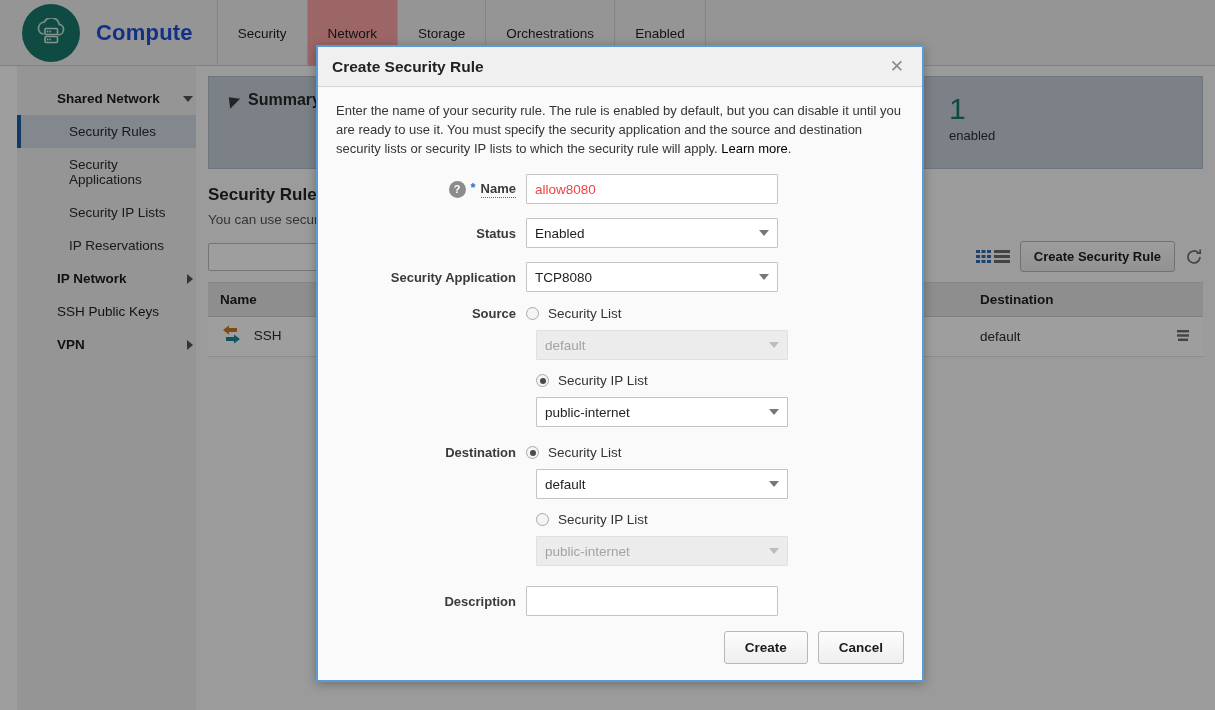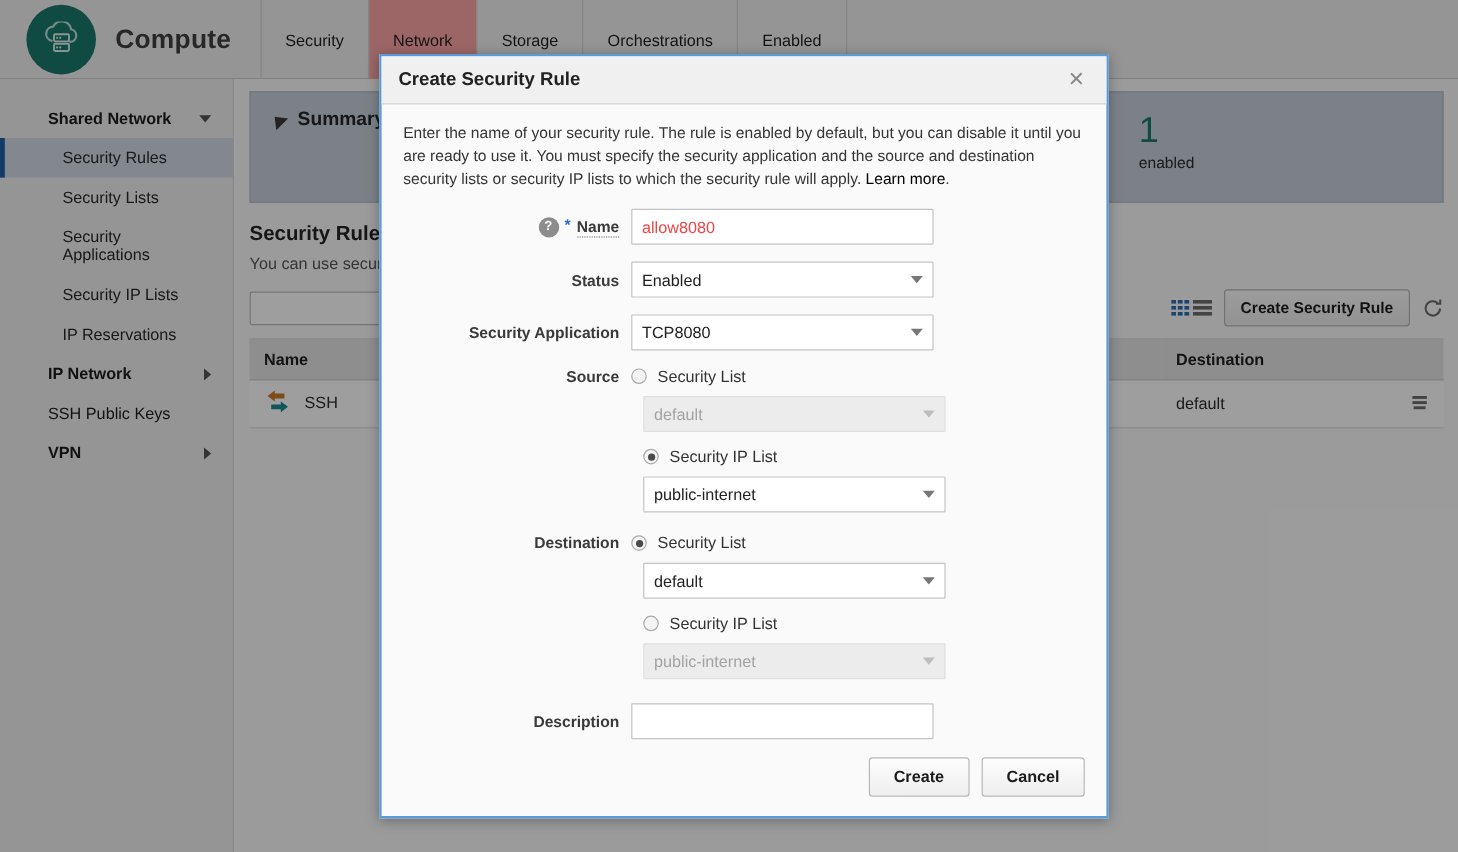--- a/index.html
+++ b/index.html
@@ -36,40 +36,40 @@
     padding-left: 22px; padding-right: 24px;
     gap: 16px;
   }
   .logo-circle {
     width: 58px; height: 58px; border-radius: 50%;
     background: #1a7a6c;
     display: flex; align-items: center; justify-content: center;
     flex: 0 0 58px;
   }
   .brand-name {
-    font-size: 22px; font-weight: bold; color: #404040;
+    font-size: 22px; font-weight: bold; color: #1d4ed8;
     letter-spacing: .2px;
   }
   .navtabs { display: flex; align-items: stretch; height: 66px; }
   .navtab {
     display: flex; align-items: center; justify-content: center;
     padding: 0 20px;
     font-size: 13.5px; color: #1f1f1f;
     border-left: 1px solid #d6d6d6;
     height: 66px;
     white-space: nowrap;
     background: transparent;
     cursor: pointer;
   }
   .navtab.active { background: #fca5a5; }
   .navtab:last-child { border-right: 1px solid #d6d6d6; }
 
   
   .sidebar {
-    position: absolute; left: 0; top: 66px;
+    position: absolute; left: 17px; top: 66px;
     width: 195px; height: 644px;
     background: #f1f1f1;
     border-right: 1px solid #d8d8d8;
     padding-top: 16px;
   }
   .side-group {
     display: flex; align-items: center; justify-content: space-between;
     padding: 9px 18px 9px 40px;
     font-size: 13.5px; color: #1c1c1c; font-weight: bold;
     cursor: pointer;
@@ -292,23 +292,20 @@
     </div>
   </div>
 
   <div class="sidebar">
     <div class="side-group">
       <span>Shared Network</span>
       <span class="caret-down"></span>
     </div>
     <div class="side-item selected">
       <span>Security Rules</span>
-    </div>
-    <div class="side-item">
-      <span>Security Lists</span>
     </div>
     <div class="side-item">
       <span>Security Applications</span>
     </div>
     <div class="side-item">
       <span>Security IP Lists</span>
     </div>
     <div class="side-item">
       <span>IP Reservations</span>
     </div>

